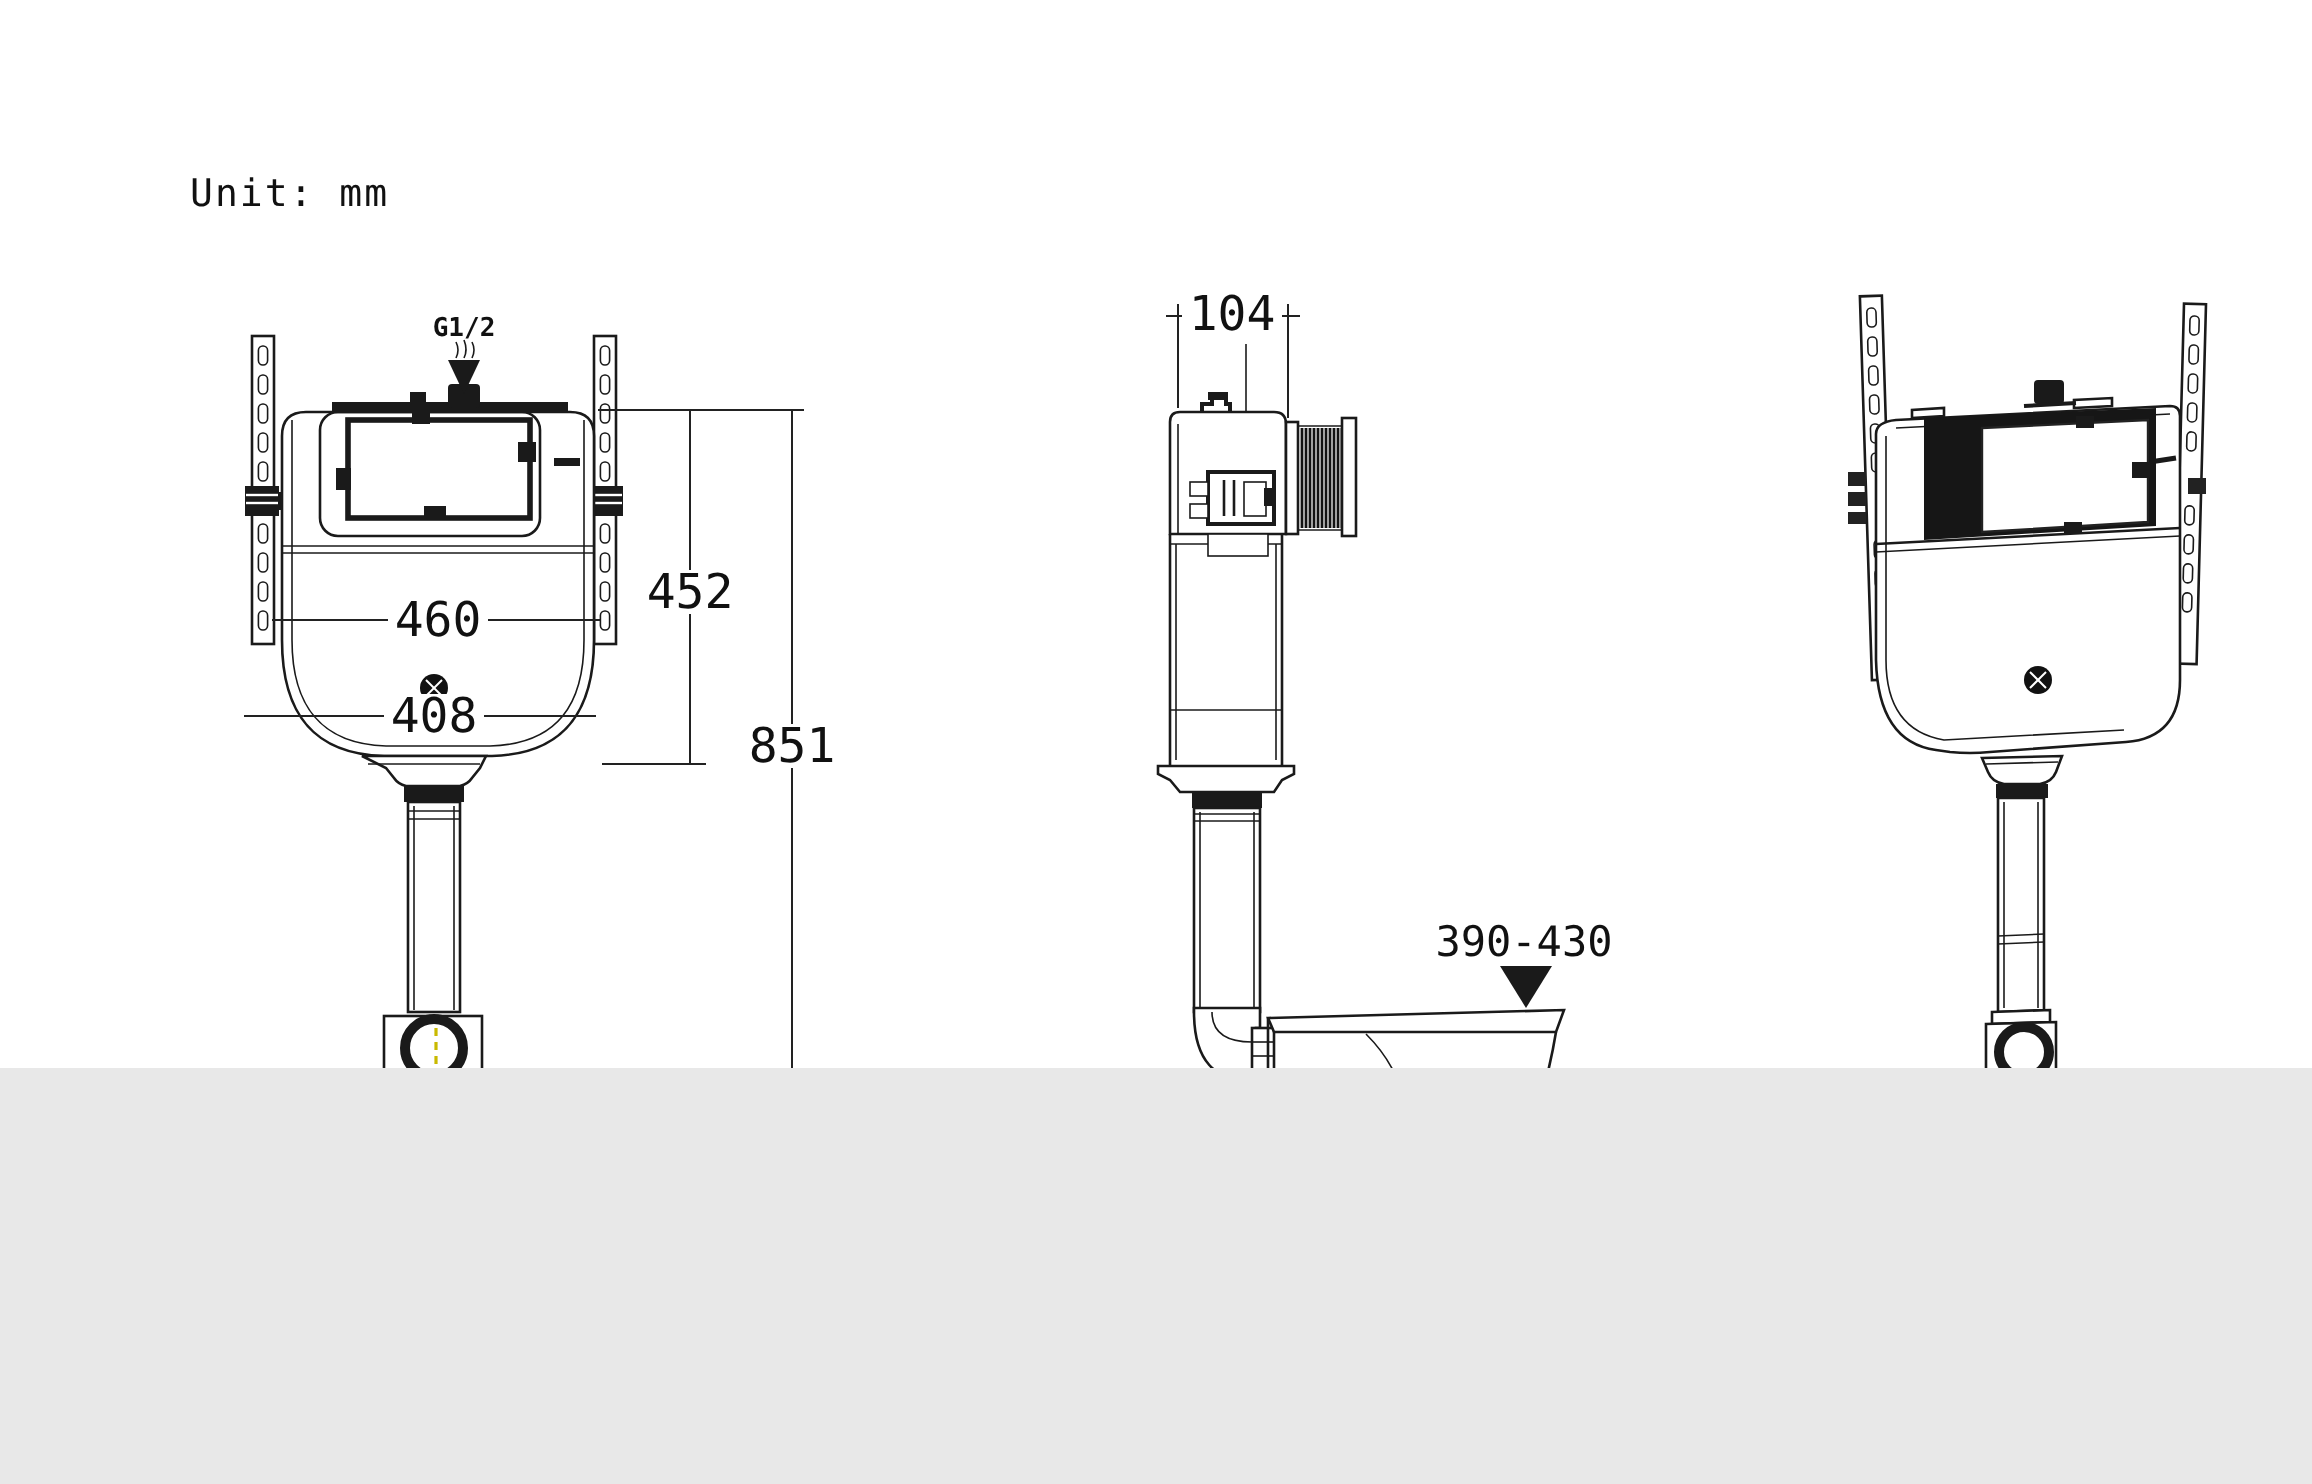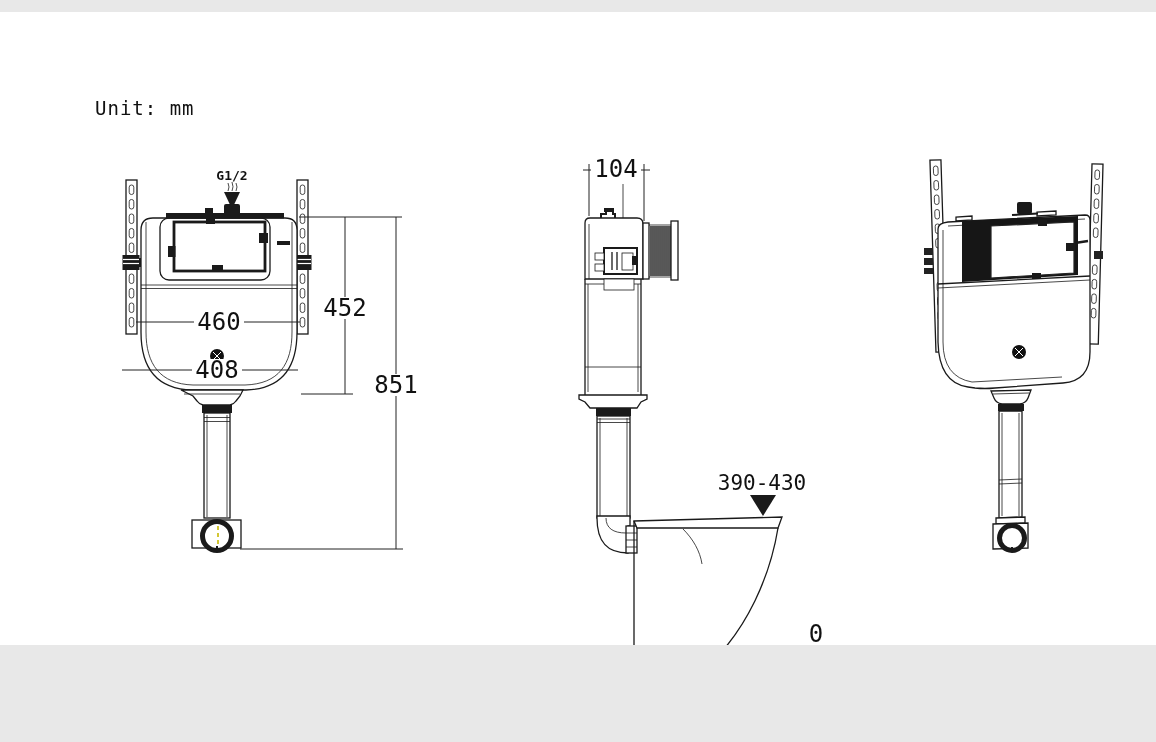--- a/index.html
+++ b/index.html
@@ -1,20 +1,20 @@
 <!DOCTYPE html>
 <html style="--color-background: #ffffff; --color-line: #1a1a1a; --color-ground: #3d3d3d; --color-hatch: #111111; --color-accent_yellow: #c9b900;"><head>
 <meta charset="utf-8">
 <style>
   html,body{margin:0;padding:0;background:#e8e8e8;}
   .canvas{
     position:relative;
-    width:1156px;height:633px;
+    width:1156px;height:534px;
     background:var(--color-background,#ffffff);
-    margin:12px auto;
+    margin:0 auto;
     overflow:hidden;
   }
   svg{display:block;}
   text{
     font-family:"DejaVu Sans Mono","Liberation Mono",monospace;
     fill:#111111;
   }
   .dim-text{font-size:24px;}
   .dim-text-sm{font-size:21px;}
   .unit-text{font-size:19px;letter-spacing:1px;}

